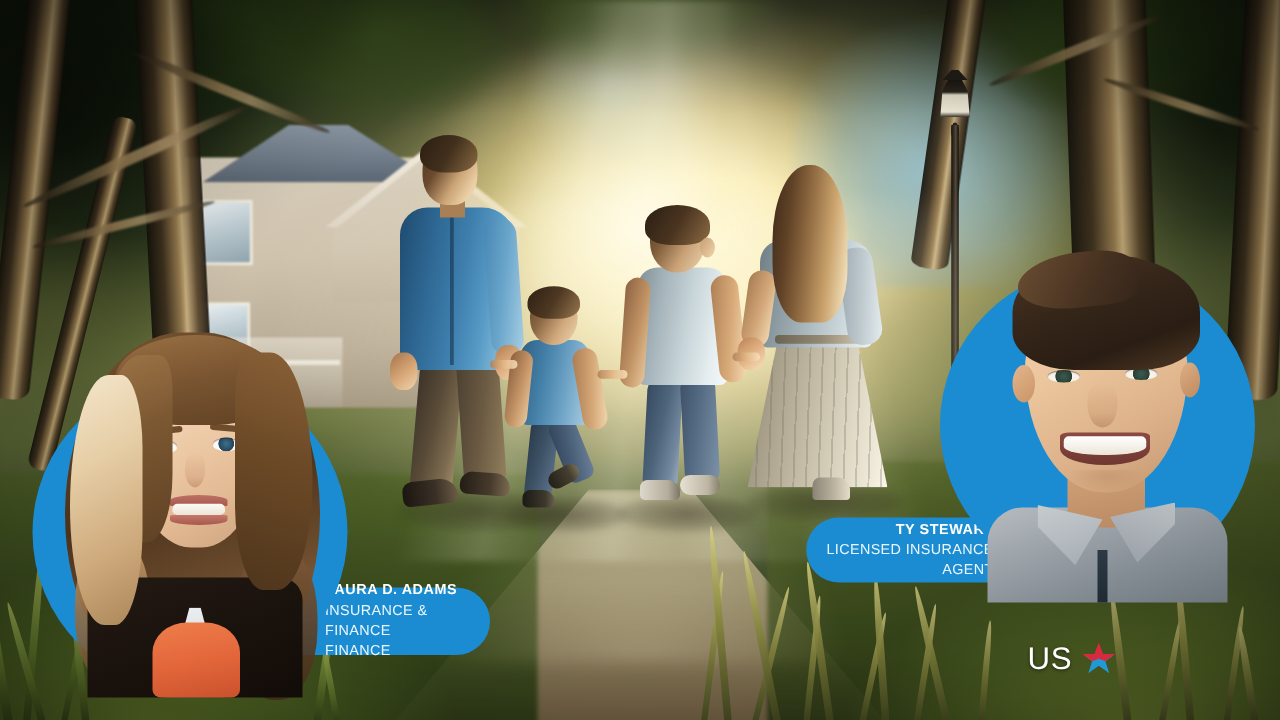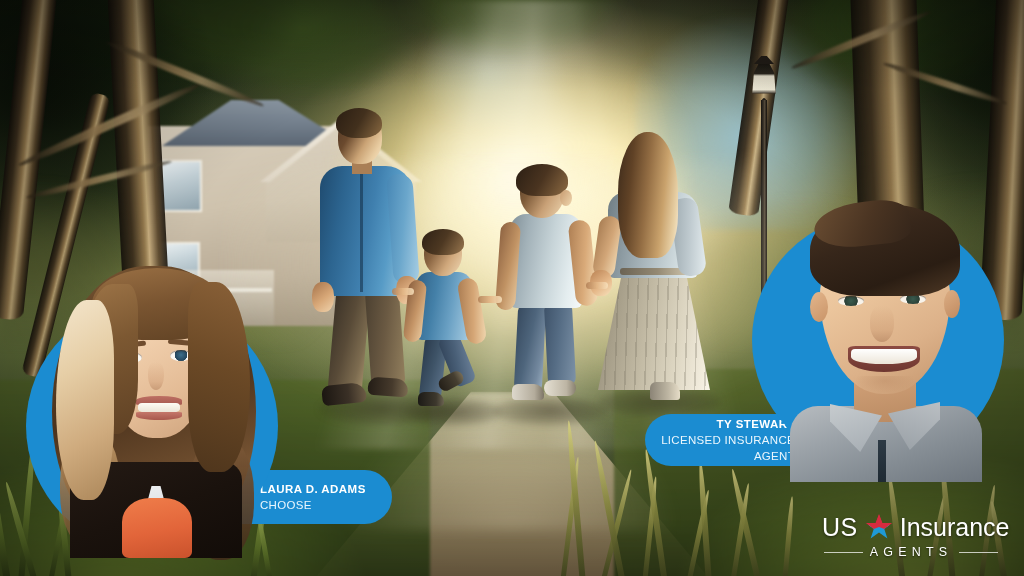--- a/index.html
+++ b/index.html
@@ -919,21 +919,22 @@
       <div class="reed" style="left:1002px;width:6px;height:84px;transform:rotate(-9deg);"></div>
     </div>
 
     <div class="vignette"></div>
   </div>
 
 
   <div class="badge badge-left">
     <div class="pill">
       <div class="nm">LAURA D. ADAMS</div>
-      <div class="rl">CHOOSE</div>
+      <div class="rl">INSURANCE &amp; FINANCE</div>
+      <div class="rl">FINANCE</div>
     </div>
     <div class="circle"></div>
     <div class="portrait p-laura">
       <div class="hair-back"></div>
       <div class="hair-ends-l"></div>
       <div class="hair-ends-r"></div>
       <div class="blazer"></div>
       <div class="shirt"></div>
       <div class="coral"></div>
       <div class="face"></div>
@@ -993,22 +994,16 @@
             </clipPath>
           </defs>
           <g clip-path="url(#starclip)">
             <rect x="0" y="0" width="26" height="13" fill="#d62b3f"></rect>
             <rect x="0" y="11" width="26" height="15" fill="#1f9ad6"></rect>
             <polygon points="13,0 16.4,9.1 26,9.1 18.3,14.9 13,13" fill="#d62b3f"></polygon>
             <polygon points="0,9.1 9.6,9.1 13,0 13,13 7.7,14.9" fill="#d62b3f"></polygon>
           </g>
         </svg>
       </span>
-      <span class="ins">Insurance</span>
-    </div>
-    <div class="row2">
-      <span class="rule"></span>
-      <span class="agents">AGENTS</span>
-      <span class="rule"></span>
     </div>
   </div>
 
 </div>
 
 </body></html>

